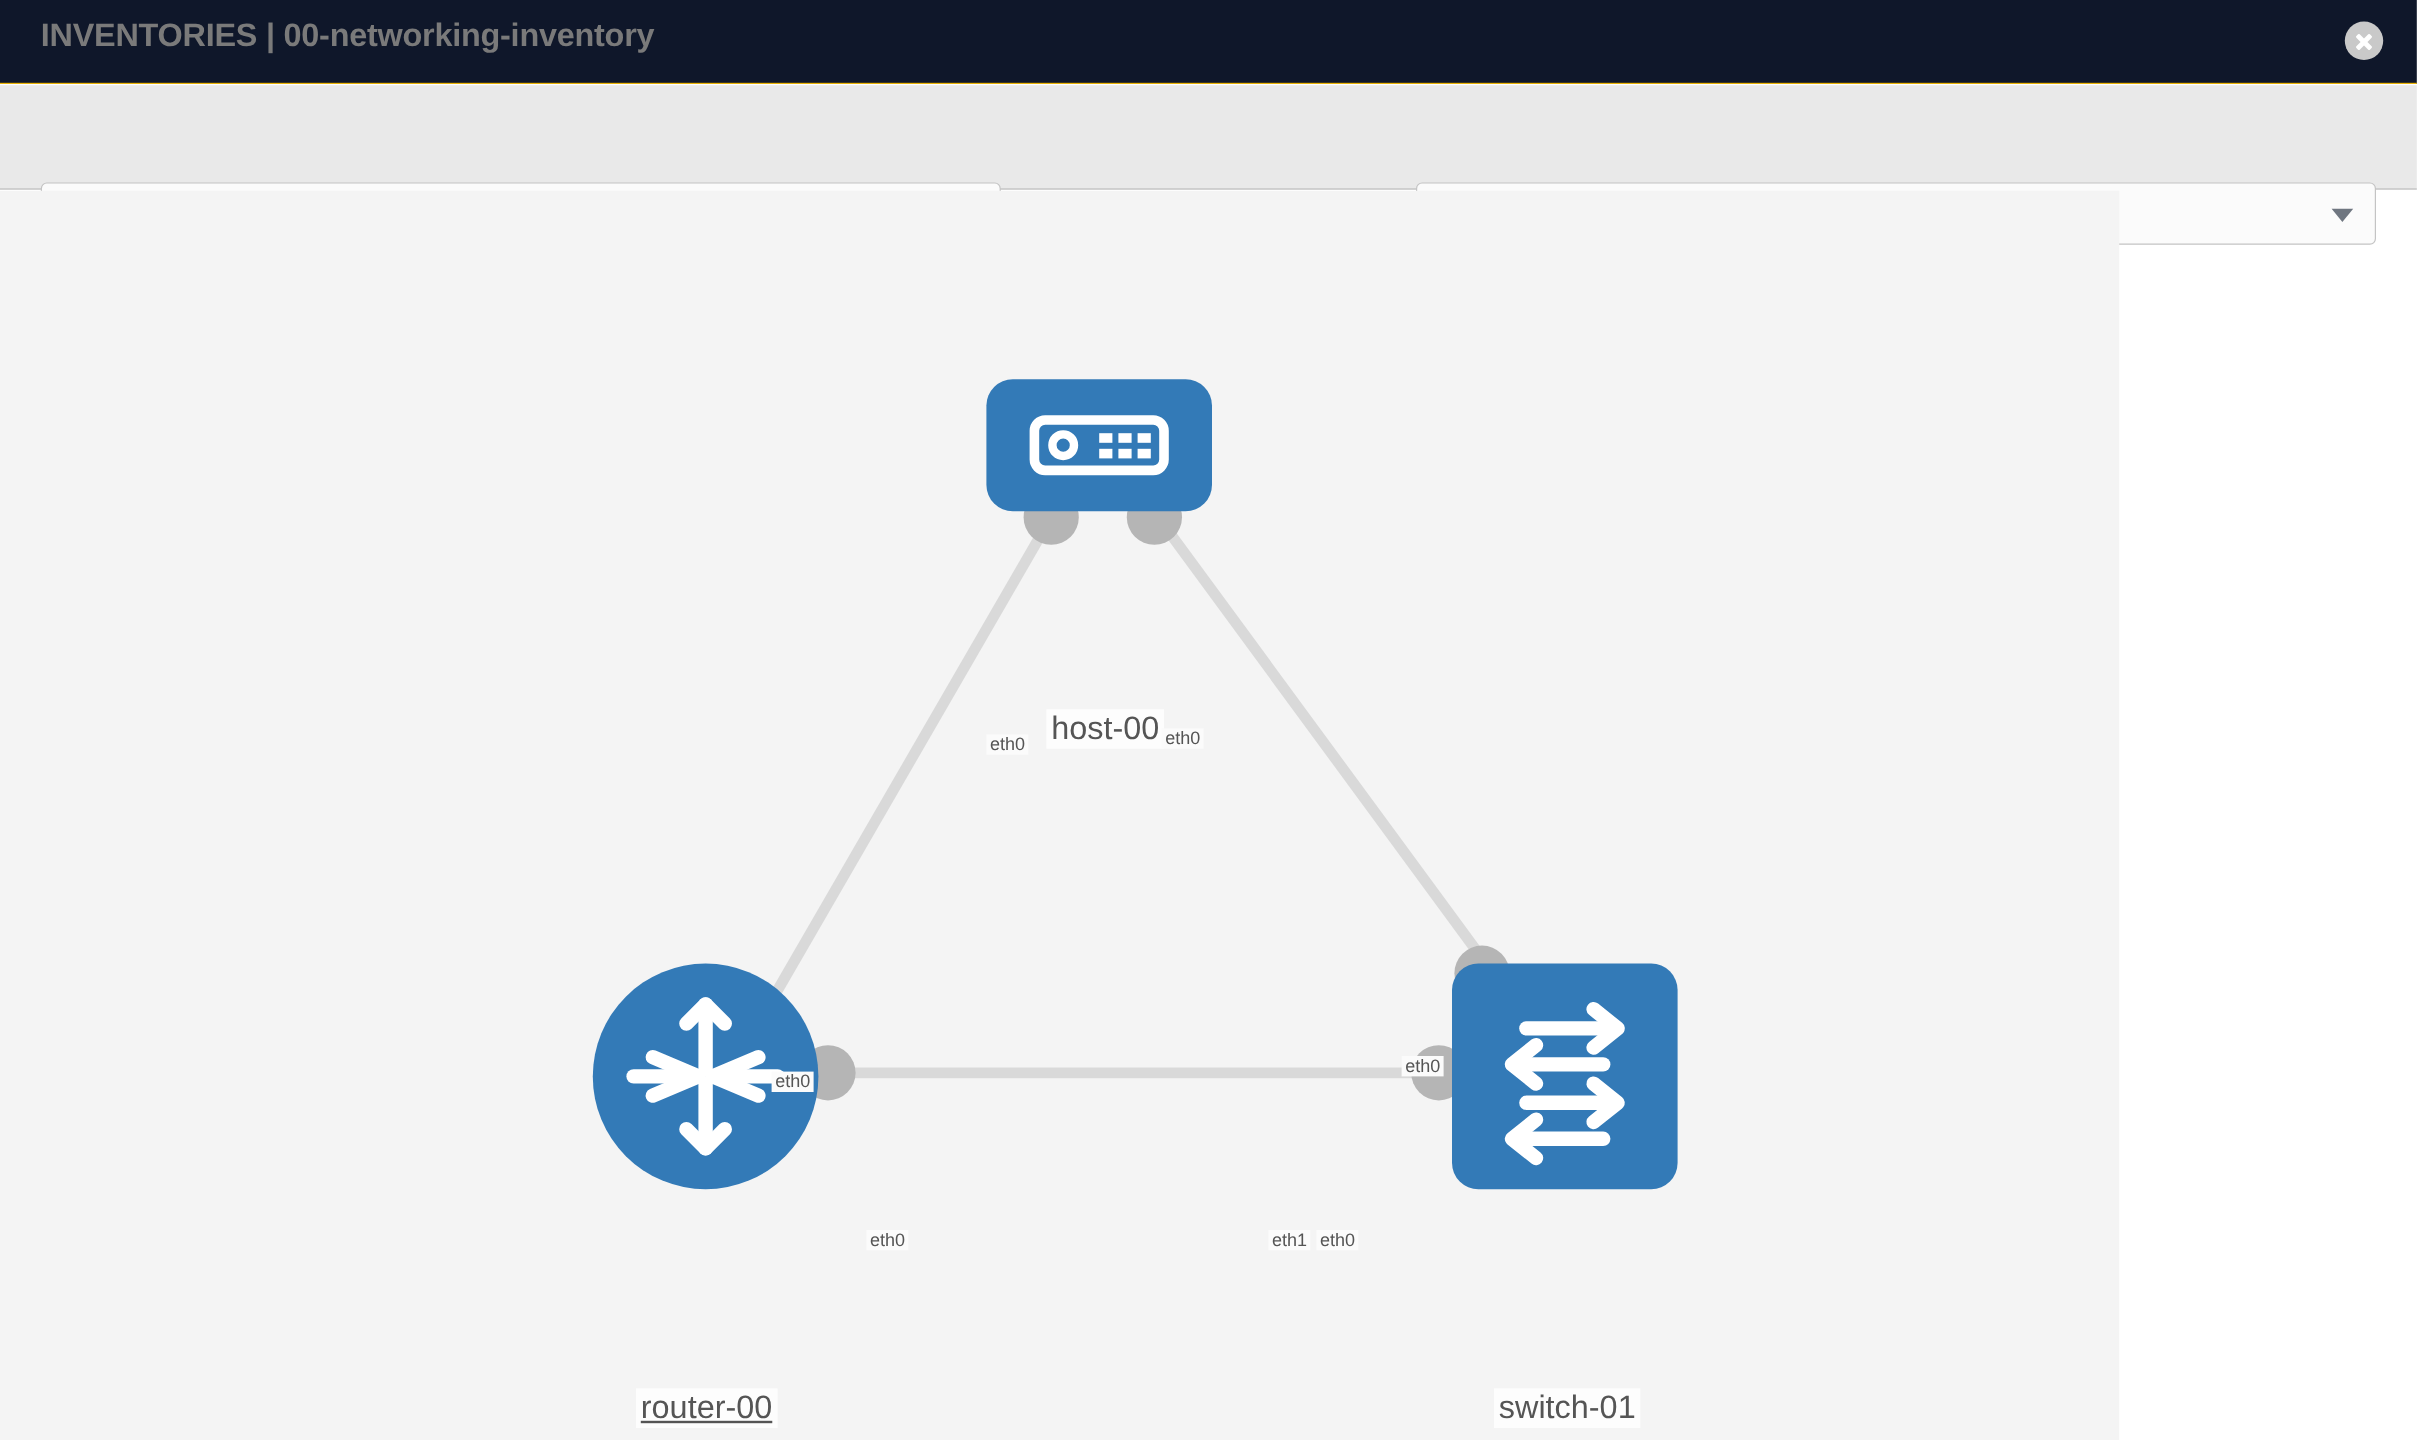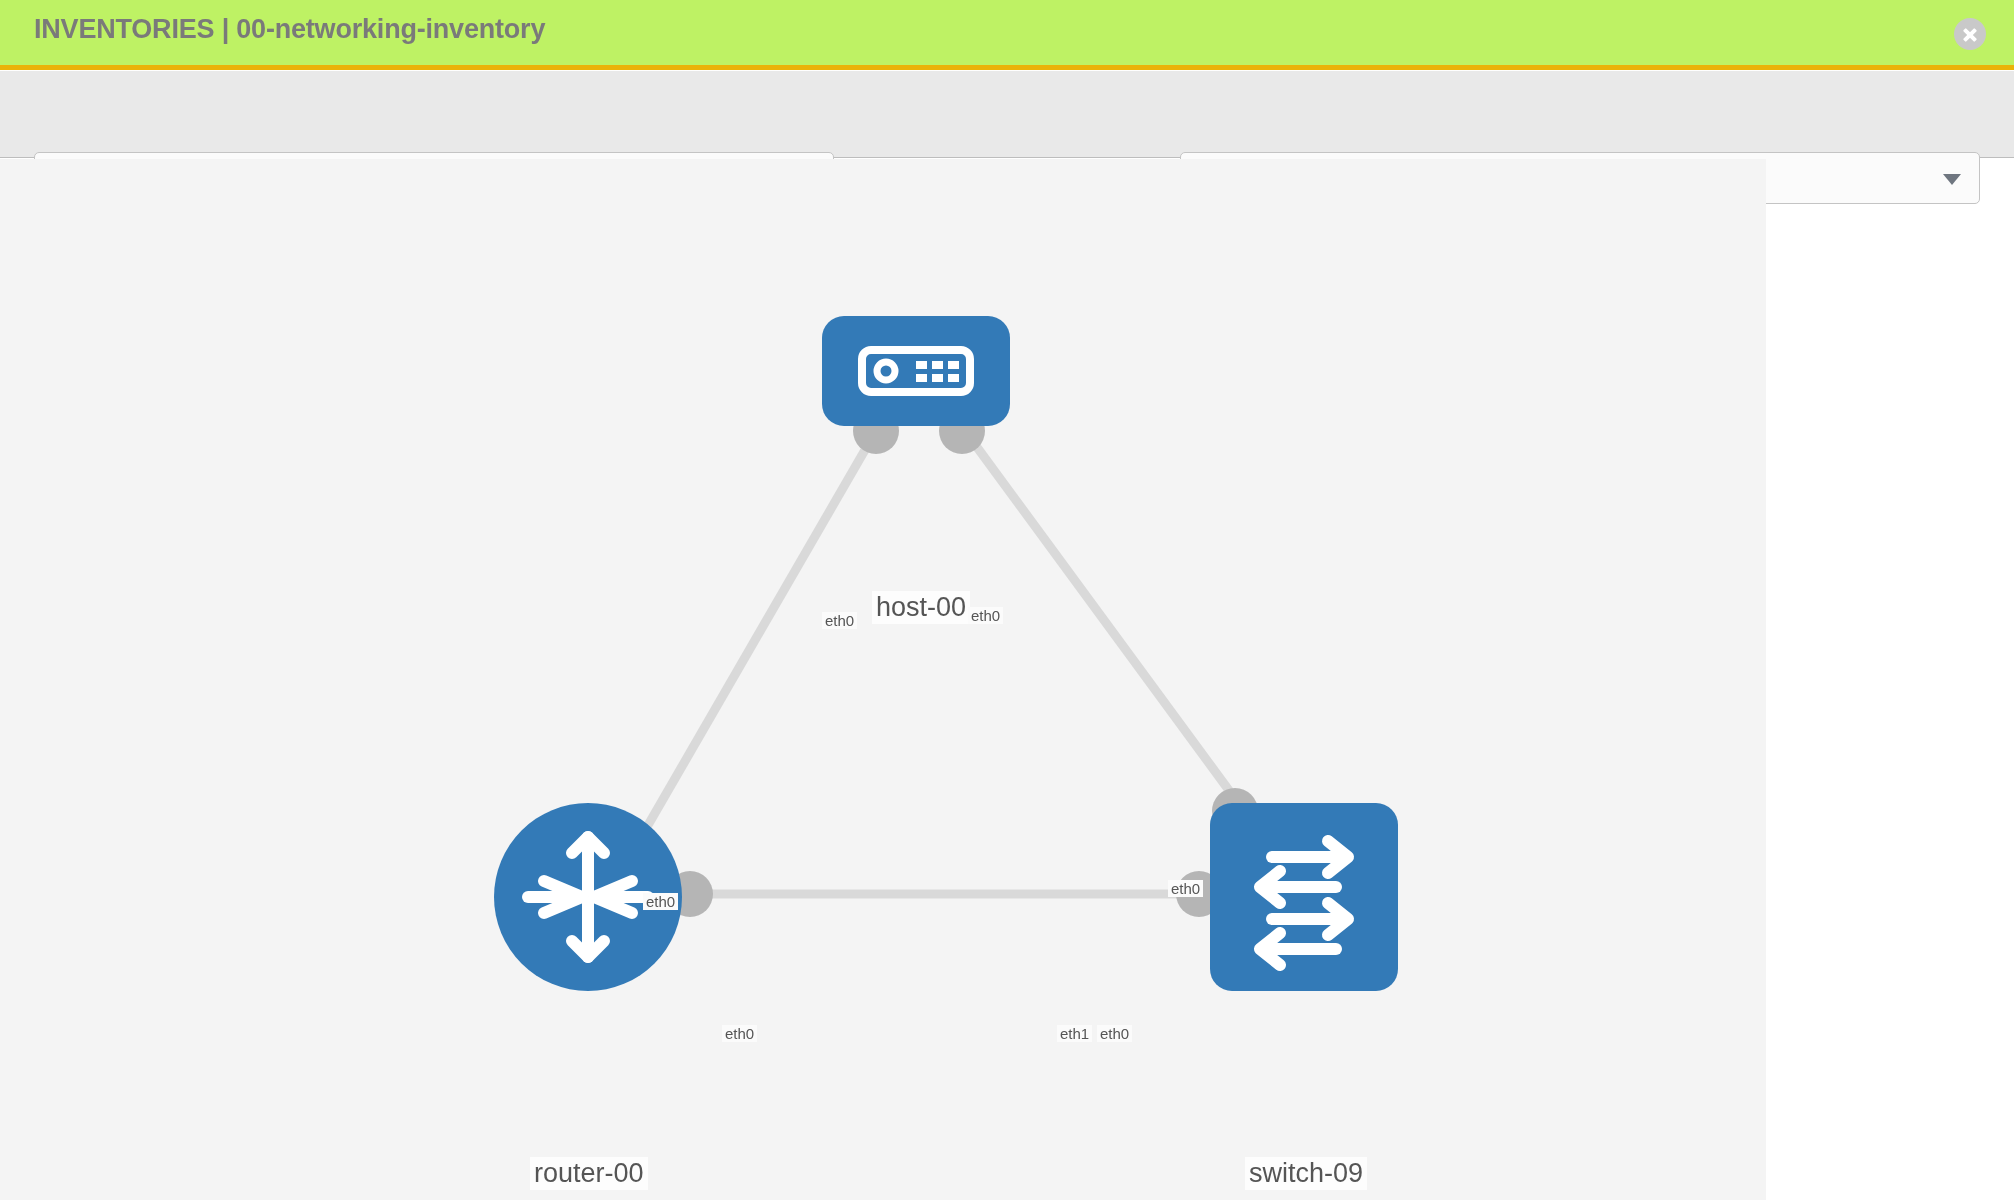--- a/index.html
+++ b/index.html
@@ -9,22 +9,22 @@
     overflow: hidden;
     background: #ffffff;
     font-family: "Liberation Sans", sans-serif;
   }
 
   
   .header {
     position: absolute;
     left: 0; top: 0;
     width: 2014px; height: 70px;
-    background: #bef264;
-    border-bottom: 5px solid #eab308;
+    background: #0f172a;
+    border-bottom: 1px solid #eab308;
   }
   .page-title {
     position: absolute;
     left: 34px; top: 14px;
     font-size: 27px;
     font-weight: bold;
     color: #7a7a7a;
     letter-spacing: -0.2px;
     white-space: nowrap;
   }
@@ -129,21 +129,21 @@
 
   .node-label {
     position: absolute;
     font-size: 27px;
     color: #555555;
     background: #fdfdfd;
     padding: 1px 4px;
     white-space: nowrap;
   }
   #label-host   { left: 872px; top: 432px; }
-  #label-router { left: 530px; top: 998px; }
+  #label-router { left: 530px; top: 998px; text-decoration: underline; }
   #label-switch { left: 1245px; top: 998px; }
 
   .iface-label {
     position: absolute;
     font-size: 15px;
     color: #555555;
     background: #fbfbfb;
     padding: 0 3px;
     white-space: nowrap;
   }
@@ -250,18 +250,18 @@
           <path d="M118 38 L138 54 L118 70"></path>
         <path d="M126 84 H52"></path>
           <path d="M70 68 L50 84 L70 100"></path>
         <path d="M62 116 H136"></path>
           <path d="M118 100 L138 116 L118 132"></path>
         <path d="M126 146 H52"></path>
           <path d="M70 130 L50 146 L70 162"></path>
       </g>
     </svg>
   </div>
-  <div class="node-label" id="label-switch">switch-09</div>
+  <div class="node-label" id="label-switch">switch-01</div>
   <div class="iface-label" id="iface-switch-up">eth0</div>
   <div class="iface-label" id="iface-switch-e0">eth0</div>
   <div class="iface-label" id="iface-switch-e1">eth1</div>
 
 </div>
 
 </body></html>

